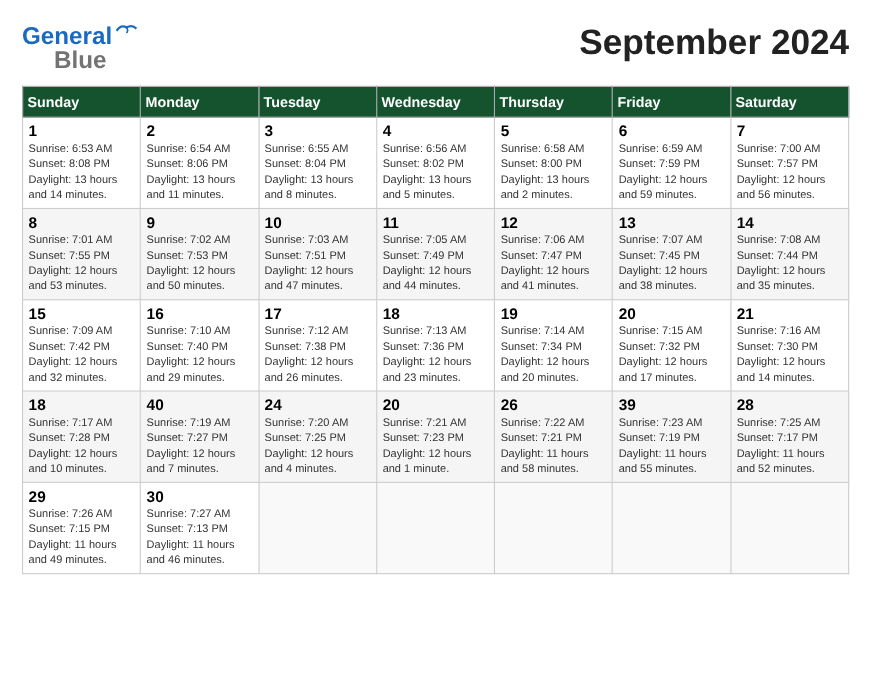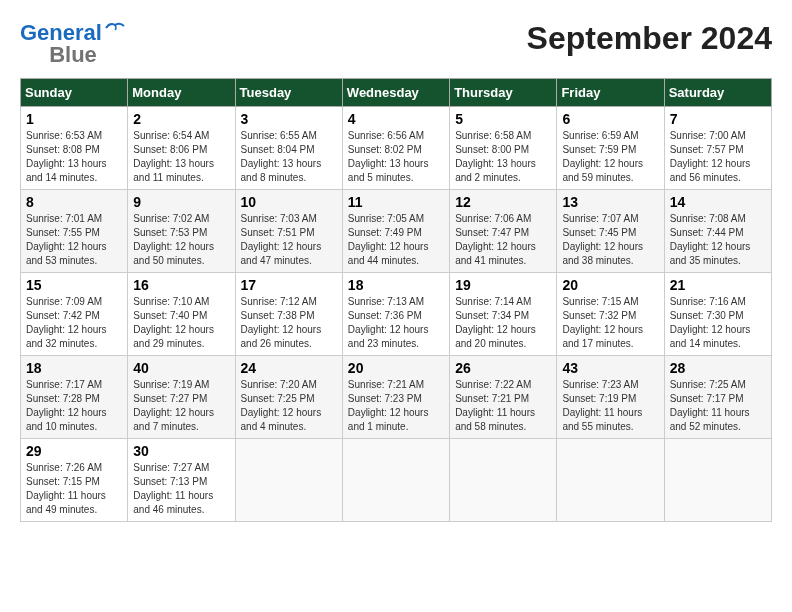--- a/index.html
+++ b/index.html
@@ -213,21 +213,21 @@
         </td>
         <td>
           <span class="day-num">20</span>
           <div class="day-info">Sunrise: 7:21 AM<br>Sunset: 7:23 PM<br>Daylight: 12 hours and 1 minute.</div>
         </td>
         <td>
           <span class="day-num">26</span>
           <div class="day-info">Sunrise: 7:22 AM<br>Sunset: 7:21 PM<br>Daylight: 11 hours and 58 minutes.</div>
         </td>
         <td>
-          <span class="day-num">43</span>
+          <span class="day-num">39</span>
           <div class="day-info">Sunrise: 7:23 AM<br>Sunset: 7:19 PM<br>Daylight: 11 hours and 55 minutes.</div>
         </td>
         <td>
           <span class="day-num">28</span>
           <div class="day-info">Sunrise: 7:25 AM<br>Sunset: 7:17 PM<br>Daylight: 11 hours and 52 minutes.</div>
         </td>
       </tr>
       <tr>
         <td>
           <span class="day-num">29</span>

